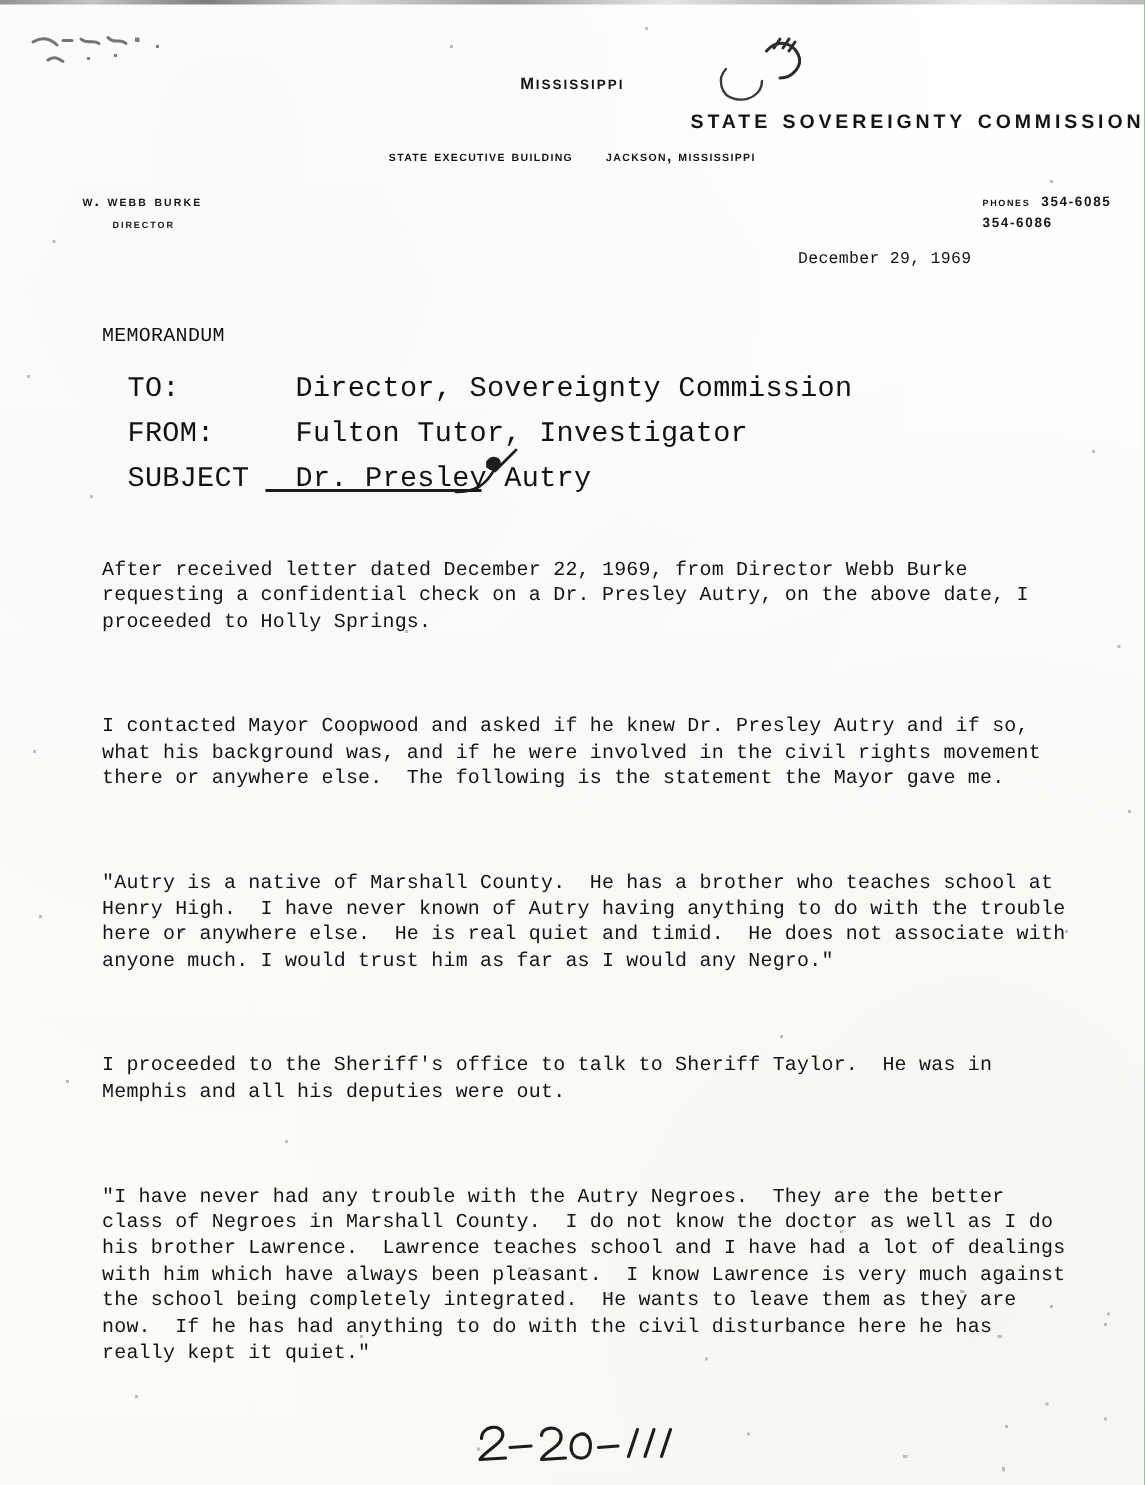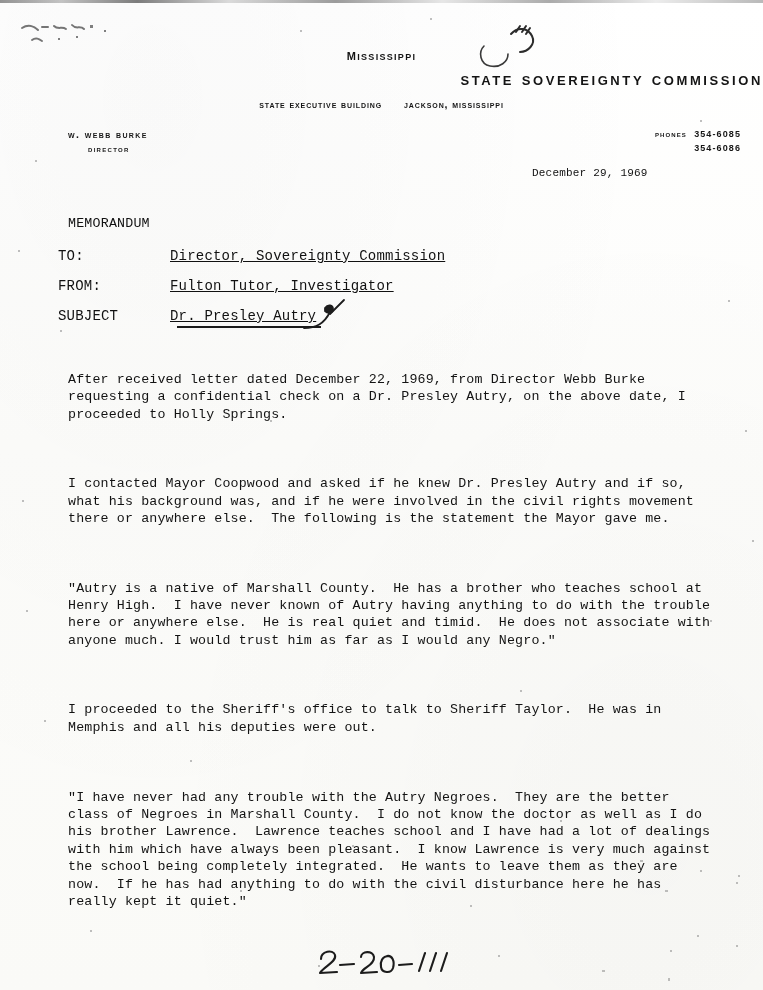--- a/index.html
+++ b/index.html
@@ -89,41 +89,40 @@
   }
 
   .director-block {
     position: absolute;
     top: 127px;
     left: 55px;
     font-family: "Liberation Sans", sans-serif;
     font-weight: 700;
     color: #151515;
     line-height: 1.5;
-    margin-left: 13px;
   }
   .director-name {
     font-size: 10.5px;
     letter-spacing: 1.4px;
     font-variant: small-caps;
     text-transform: lowercase;
   }
   .director-title {
     font-size: 8.5px;
     letter-spacing: 1.3px;
     margin-left: 20px;
     font-variant: small-caps;
     text-transform: lowercase;
   }
 
   .phones-block {
     position: absolute;
     top: 128px;
     right: 22px;
-    text-align: right;
+    text-align: left;
     font-family: "Liberation Sans", sans-serif;
     font-weight: 700;
     font-size: 9px;
     letter-spacing: 1.1px;
     color: #151515;
     line-height: 1.55;
     font-variant: small-caps;
     text-transform: lowercase;
   }
 
@@ -156,25 +155,24 @@
   }
   .memo-label {
     position: absolute;
     top: 216px;
     left: 68px;
     font-size: 13.3px;
     letter-spacing: 0.2px;
   }
   .field-row {
     position: absolute;
-    left: 58px;
-    font-size: 14px;
+    left: 85px;
+    font-size: 19px;
     letter-spacing: 0.2px;
     white-space: pre;
-    text-decoration: underline;
   }
   .field-row .f-label {
     display: inline-block;
     width: 112px;
   }
   #row-to { top: 248px; }
   #row-from { top: 278px; }
   #row-subject { top: 308px; }
 
   .subject-underline {

